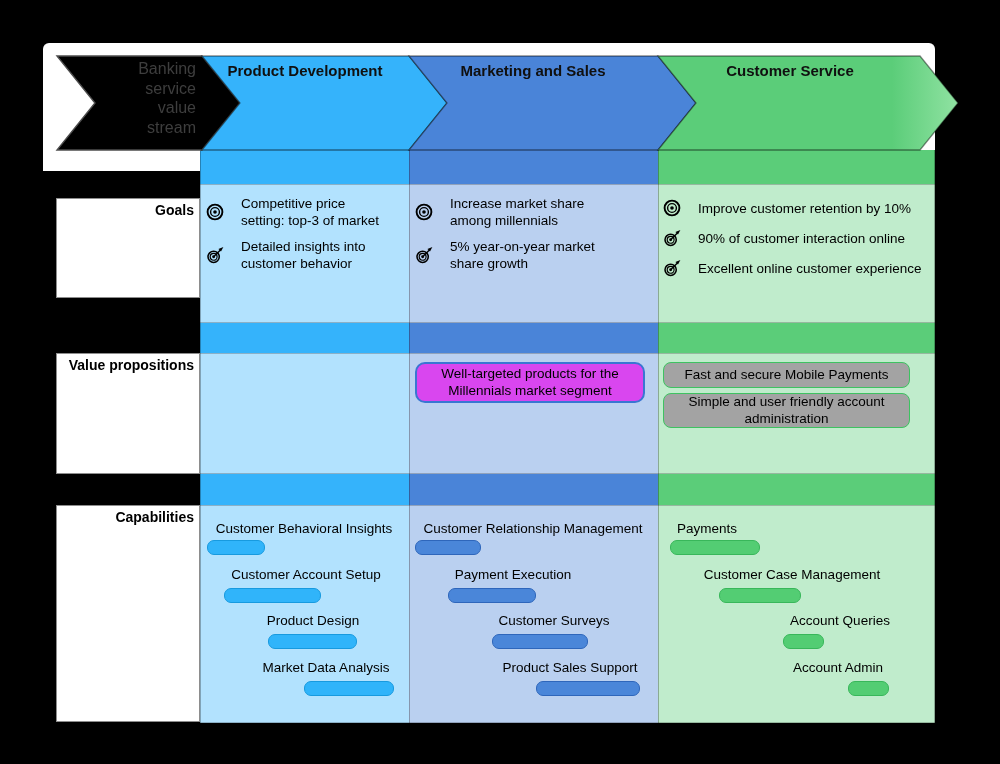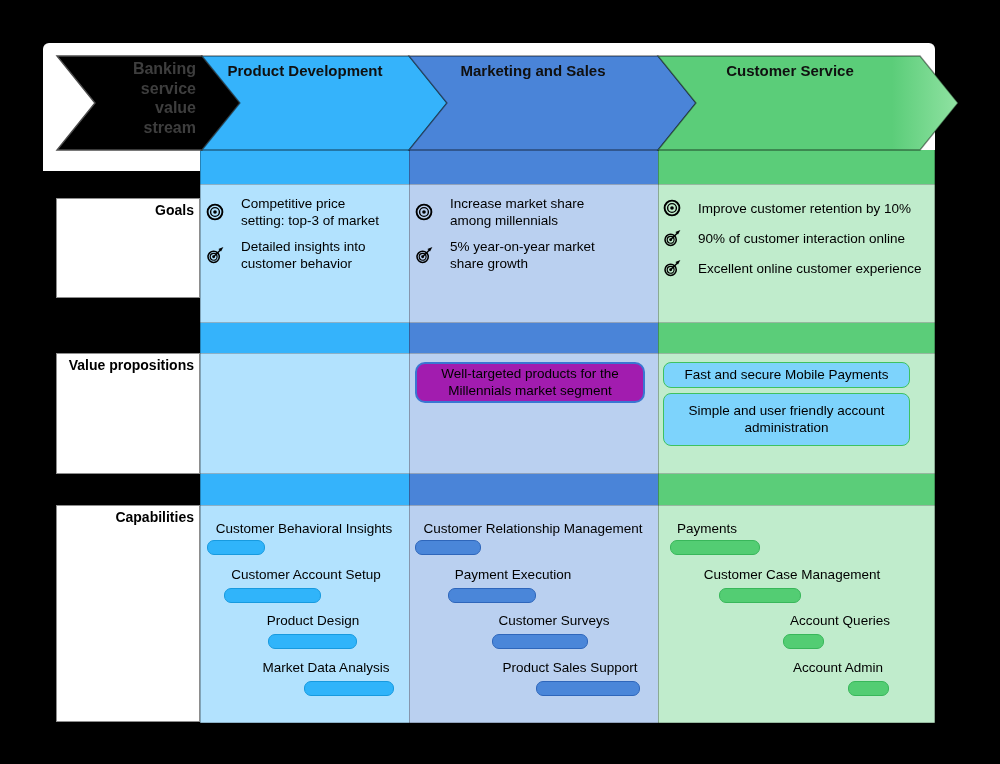--- a/index.html
+++ b/index.html
@@ -36,37 +36,37 @@
   .goals-pd { left:162px; top:152px; width:185px; }
   .goals-ms { left:371px; top:152px; width:205px; }
   .goals-cs { left:619px; top:155px; width:264px; gap:10px; }
   .goal-item { display:flex; align-items:center; gap:16px; }
   .gicon { flex:0 0 20px; }
   .goal-text { font-size:13.5px; line-height:17px; color:#000; }
 
   
   .vp-box { position:absolute; display:flex; align-items:center; justify-content:center;
             text-align:center; font-size:13.5px; line-height:1.25; color:#000; }
-  .vp-ms { left:372px; top:319px; width:230px; height:41px; background:#a21caf;
+  .vp-ms { left:372px; top:319px; width:230px; height:41px; background:#d946ef;
            border:2px solid #3A76D2; border-radius:10px; }
-  .vp-cs { left:620px; width:247px; background:#7dd3fc; border:1.5px solid #3EC261; border-radius:8px; }
+  .vp-cs { left:620px; width:247px; background:#a3a3a3; border:1.5px solid #3EC261; border-radius:8px; }
 
   
   .cap-label { position:absolute; transform:translateX(-50%); font-size:13.5px;
                white-space:nowrap; color:#000; }
   .cap-bar { position:absolute; height:15px; border-radius:7px; }
   .bar-pd { background:#30B4FA; border:1px solid #179ADF; }
   .bar-ms { background:#4A86D9; border:1px solid #2E66BB; }
   .bar-cs { background:#53CD73; border:1px solid #38B75A; }
 
   
   .arrows { position:absolute; left:0; top:0; pointer-events:none; }
   .header-layer { position:absolute; left:0; top:0; width:1000px; height:160px; pointer-events:none; }
   .vs-label { position:absolute; left:57px; top:59px; width:139px; text-align:right;
-              font-size:16px; font-weight:bold; color:#3e3e3e; line-height:19.7px; }
+              font-size:16px; font-weight:normal; color:#3e3e3e; line-height:19.7px; }
   .vs-label span { display:block; }
   .arrow-title { position:absolute; top:62px; transform:translateX(-50%);
                  font-size:15px; font-weight:bold; color:#101010; white-space:nowrap; }
 </style>
 </head>
 <body>
 
 <div class="stage">
   <div class="canvas">
 
@@ -166,21 +166,21 @@
         <span class="goal-text">Excellent online customer experience</span>
       </div>
     </div>
 
     <div class="vp-box vp-ms">
       <span>Well-targeted products for the Millennials market segment</span>
     </div>
     <div class="vp-box vp-cs" style="top:319px;height:26px">
       <span>Fast and secure Mobile Payments</span>
     </div>
-    <div class="vp-box vp-cs" style="top:350px;height:53px">
+    <div class="vp-box vp-cs" style="top:350px;height:35px">
       <span>Simple and user friendly account administration</span>
     </div>
 
     <div class="cap-label" style="left:261px;top:478px">Customer Behavioral Insights</div>
     <div class="cap-bar bar-pd" style="left:164px;top:497px;width:58px"></div>
     <div class="cap-label" style="left:263px;top:524px">Customer Account Setup</div>
     <div class="cap-bar bar-pd" style="left:181px;top:545px;width:97px"></div>
     <div class="cap-label" style="left:270px;top:570px">Product Design</div>
     <div class="cap-bar bar-pd" style="left:225px;top:591px;width:89px"></div>
     <div class="cap-label" style="left:283px;top:617px">Market Data Analysis</div>

